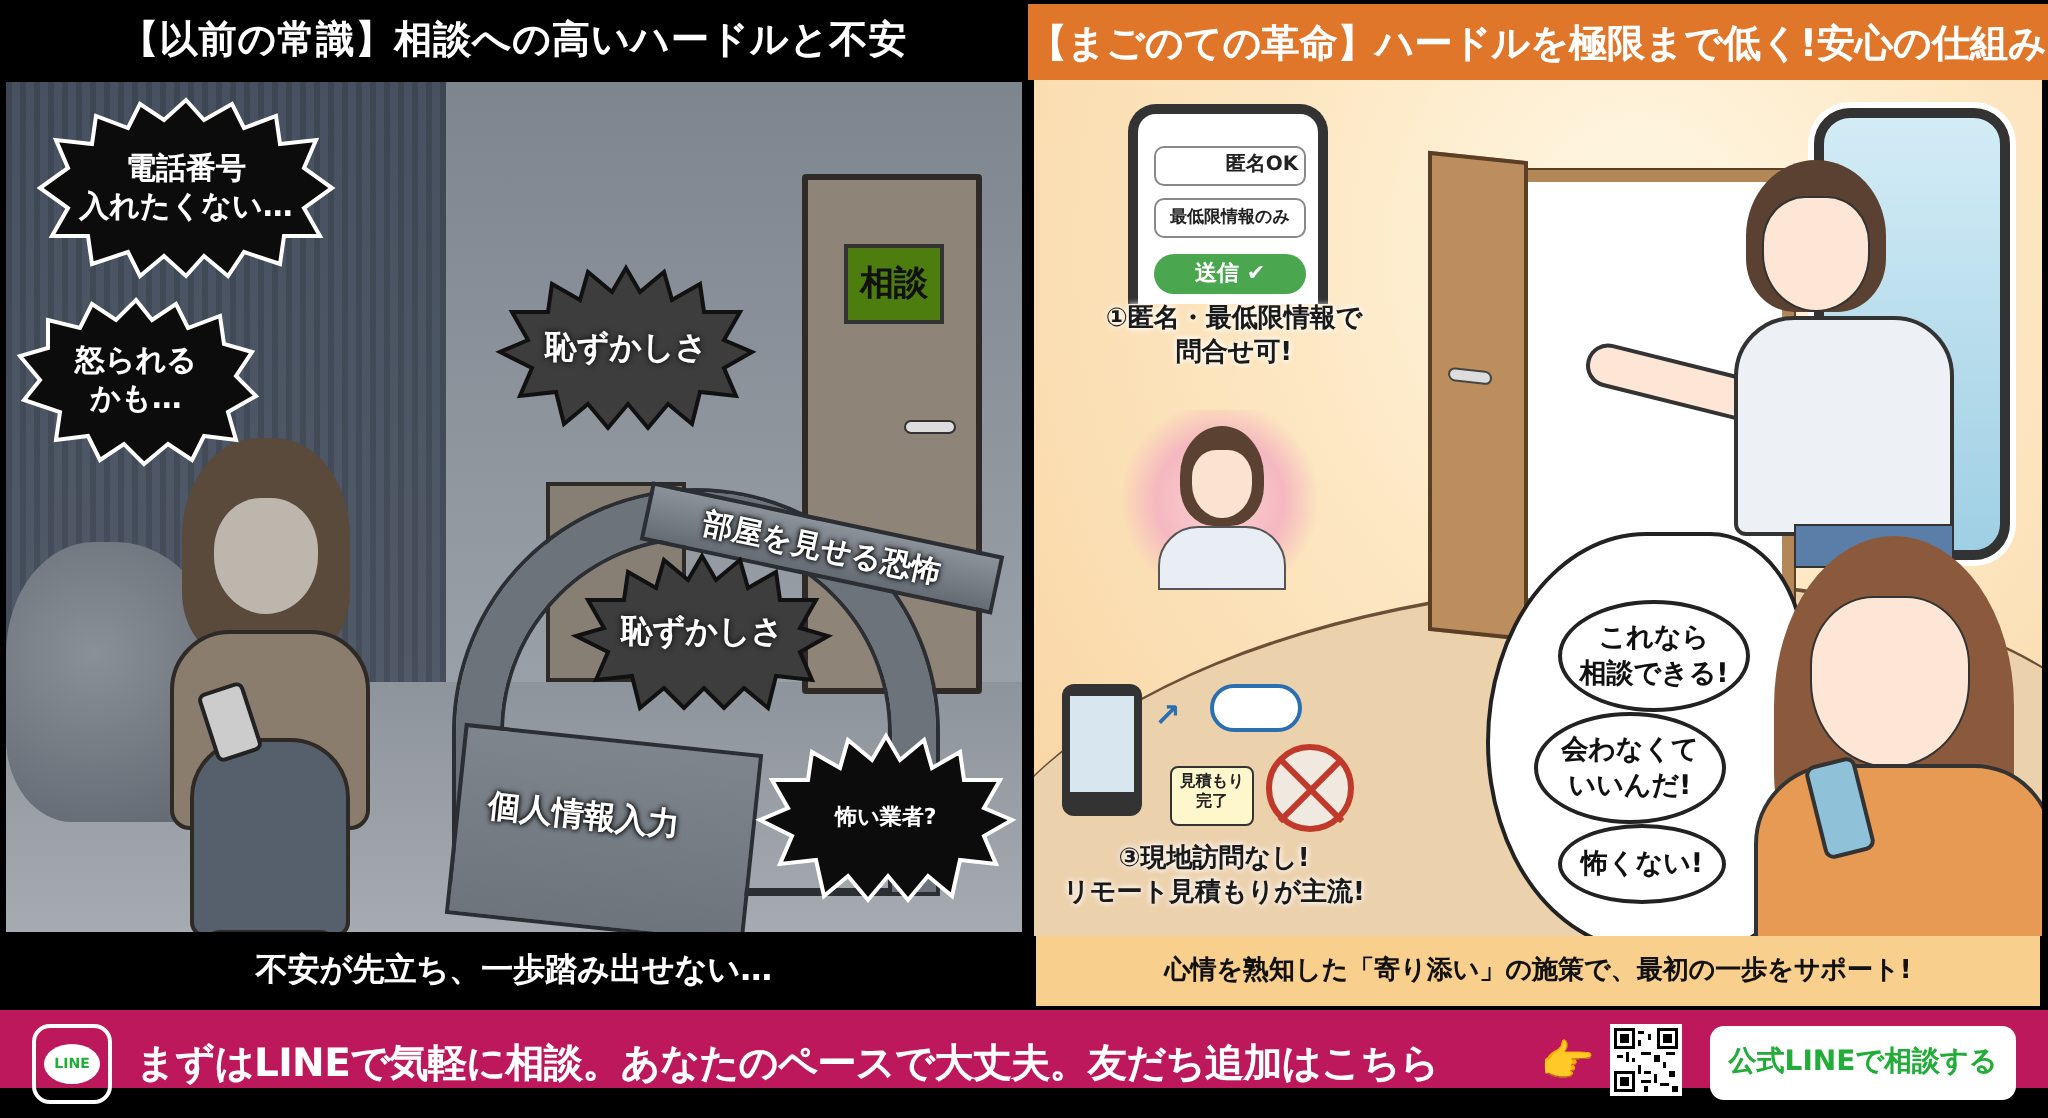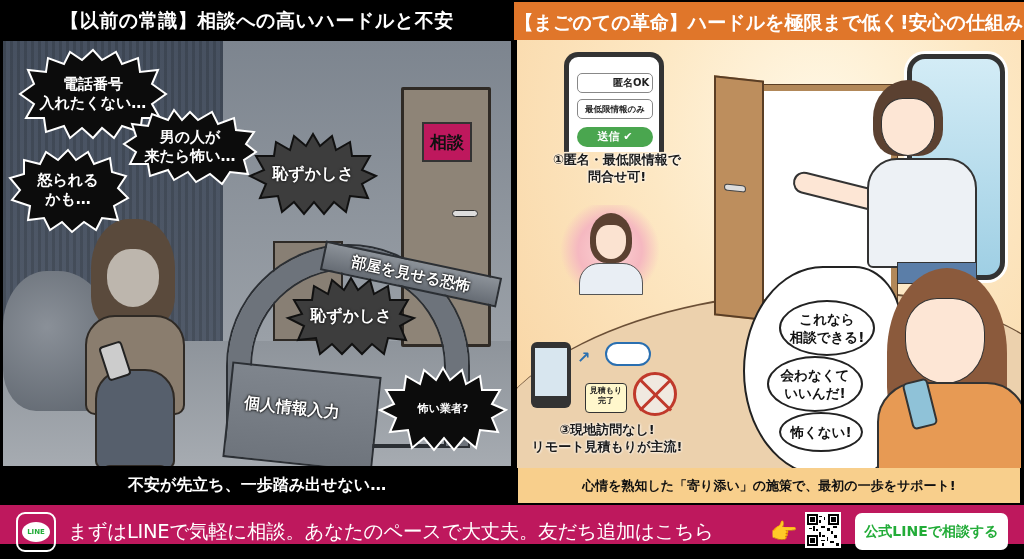--- a/index.html
+++ b/index.html
@@ -33,21 +33,21 @@
   .left-floor {
     position: absolute; left: 0; top: 300px; width: 508px; height: 125px;
     background: linear-gradient(180deg, #8e949b, #a6abb1);
   }
   .door-dark {
     position: absolute; left: 398px; top: 46px; width: 90px; height: 260px;
     background: #8e8477; border: 3px solid #2f2a25; border-radius: 2px;
   }
   .door-sign {
     position: absolute; left: 18px; top: 32px; width: 50px; height: 40px;
-    background: #be185d; border: 2px solid #333; color: #111; font-size: 17px; font-weight: bold;
+    background: #4d7c0f; border: 2px solid #333; color: #111; font-size: 17px; font-weight: bold;
     text-align: center; line-height: 36px;
   }
   .door-knob {
     position: absolute; left: 48px; top: 120px; width: 26px; height: 7px; border-radius: 4px;
     background: #ddd; border: 1px solid #333;
   }
   .boxes { position: absolute; left: 270px; top: 200px; width: 70px; height: 100px; background: #887f74; border: 2px solid #2e2a26; }
   .trash { position: absolute; left: 0; top: 230px; width: 110px; height: 140px; background: radial-gradient(circle at 40% 40%, #8a9098, #5e656e); border-radius: 40% 50% 20% 30%; }
   .gate-arch {
     position: absolute; left: 225px; top: 205px; width: 240px; height: 200px;
@@ -194,21 +194,21 @@
   .line-logo {
     position: absolute; left: 16px; top: 7px; width: 40px; height: 40px; border: 2px solid #fff; border-radius: 9px;
     display: flex; align-items: center; justify-content: center;
   }
   .line-logo-bubble {
     width: 28px; height: 20px; background: #fff; border-radius: 50%; color: #22ac38; font-size: 7px; font-weight: bold;
     display: flex; align-items: center; justify-content: center;
   }
   .footer-text {
     position: absolute; left: 68px; top: 0; height: 54px; line-height: 54px;
-    color: #fff; font-size: 19.5px; font-weight: normal; white-space: nowrap; letter-spacing: -0.3px;
+    color: #fff; font-size: 19.5px; font-weight: bold; white-space: nowrap; letter-spacing: -0.3px;
   }
   .pointing-icon { position: absolute; left: 770px; top: 16px; font-size: 22px; line-height: 22px; color: #f5b400; }
   .qr-code {
     position: absolute; left: 805px; top: 7px; width: 36px; height: 36px; background: #fff; padding: 2px;
   }
   .qr-code svg { width: 100%; height: 100%; display: block; }
   .cta-button {
     position: absolute; left: 855px; top: 8px; width: 153px; height: 37px; background: #fff; border-radius: 7px;
     color: #22ac38; font-size: 14px; font-weight: bold; text-align: center; line-height: 37px; border: none; cursor: pointer;
     font-family: "DejaVu Sans", "Liberation Sans", sans-serif;
@@ -247,27 +247,20 @@
       <div class="girl-phone"></div>
     </div>
   </div>
 
   <div class="bubble bubble-black" style="left:18px; top:48px; width:150px; height:92px; font-size:15px;">
     <svg viewBox="0 0 150 92" preserveAspectRatio="none">
         <polygon points="75,2 84,12 98,4 104,16 120,10 122,24 140,22 134,36 148,46 134,56 142,70 124,70 122,84 104,78 96,90 84,80 75,90 64,80 52,90 46,78 28,84 26,70 8,70 16,56 2,46 16,36 10,22 28,24 30,10 46,16 52,4 64,12"></polygon>
       </svg>
     <div class="txt" style="white-space:pre-line;">電話番号
 入れたくない…</div>
-  </div>
-  <div class="bubble bubble-black" style="left:122px; top:110px; width:136px; height:74px; font-size:15px;">
-    <svg viewBox="0 0 136 74" preserveAspectRatio="none">
-        <polygon points="68,2 76,10 90,2 96,14 112,8 114,20 132,22 124,34 134,42 122,50 126,64 108,62 100,74 88,64 74,72 66,62 52,70 46,60 28,66 26,54 8,54 14,42 2,34 14,26 10,14 26,16 30,4 46,10 52,0 60,10"></polygon>
-      </svg>
-    <div class="txt" style="white-space:pre-line;">男の人が
-来たら怖い…</div>
   </div>
   <div class="bubble bubble-black" style="left:8px; top:148px; width:120px; height:84px; font-size:15px;">
     <svg viewBox="0 0 120 84" preserveAspectRatio="none">
         <polygon points="60,2 68,12 80,4 86,16 102,10 104,24 118,28 110,40 120,50 106,58 110,72 94,70 88,82 76,74 64,84 54,74 42,82 36,70 20,72 22,58 4,52 12,42 2,30 16,26 16,12 32,16 38,4 50,12"></polygon>
       </svg>
     <div class="txt" style="white-space:pre-line;">怒られる
 かも…</div>
   </div>
 
   <div class="bubble bubble-gray" style="left:248px; top:132px; width:130px; height:84px; font-size:16px;">

